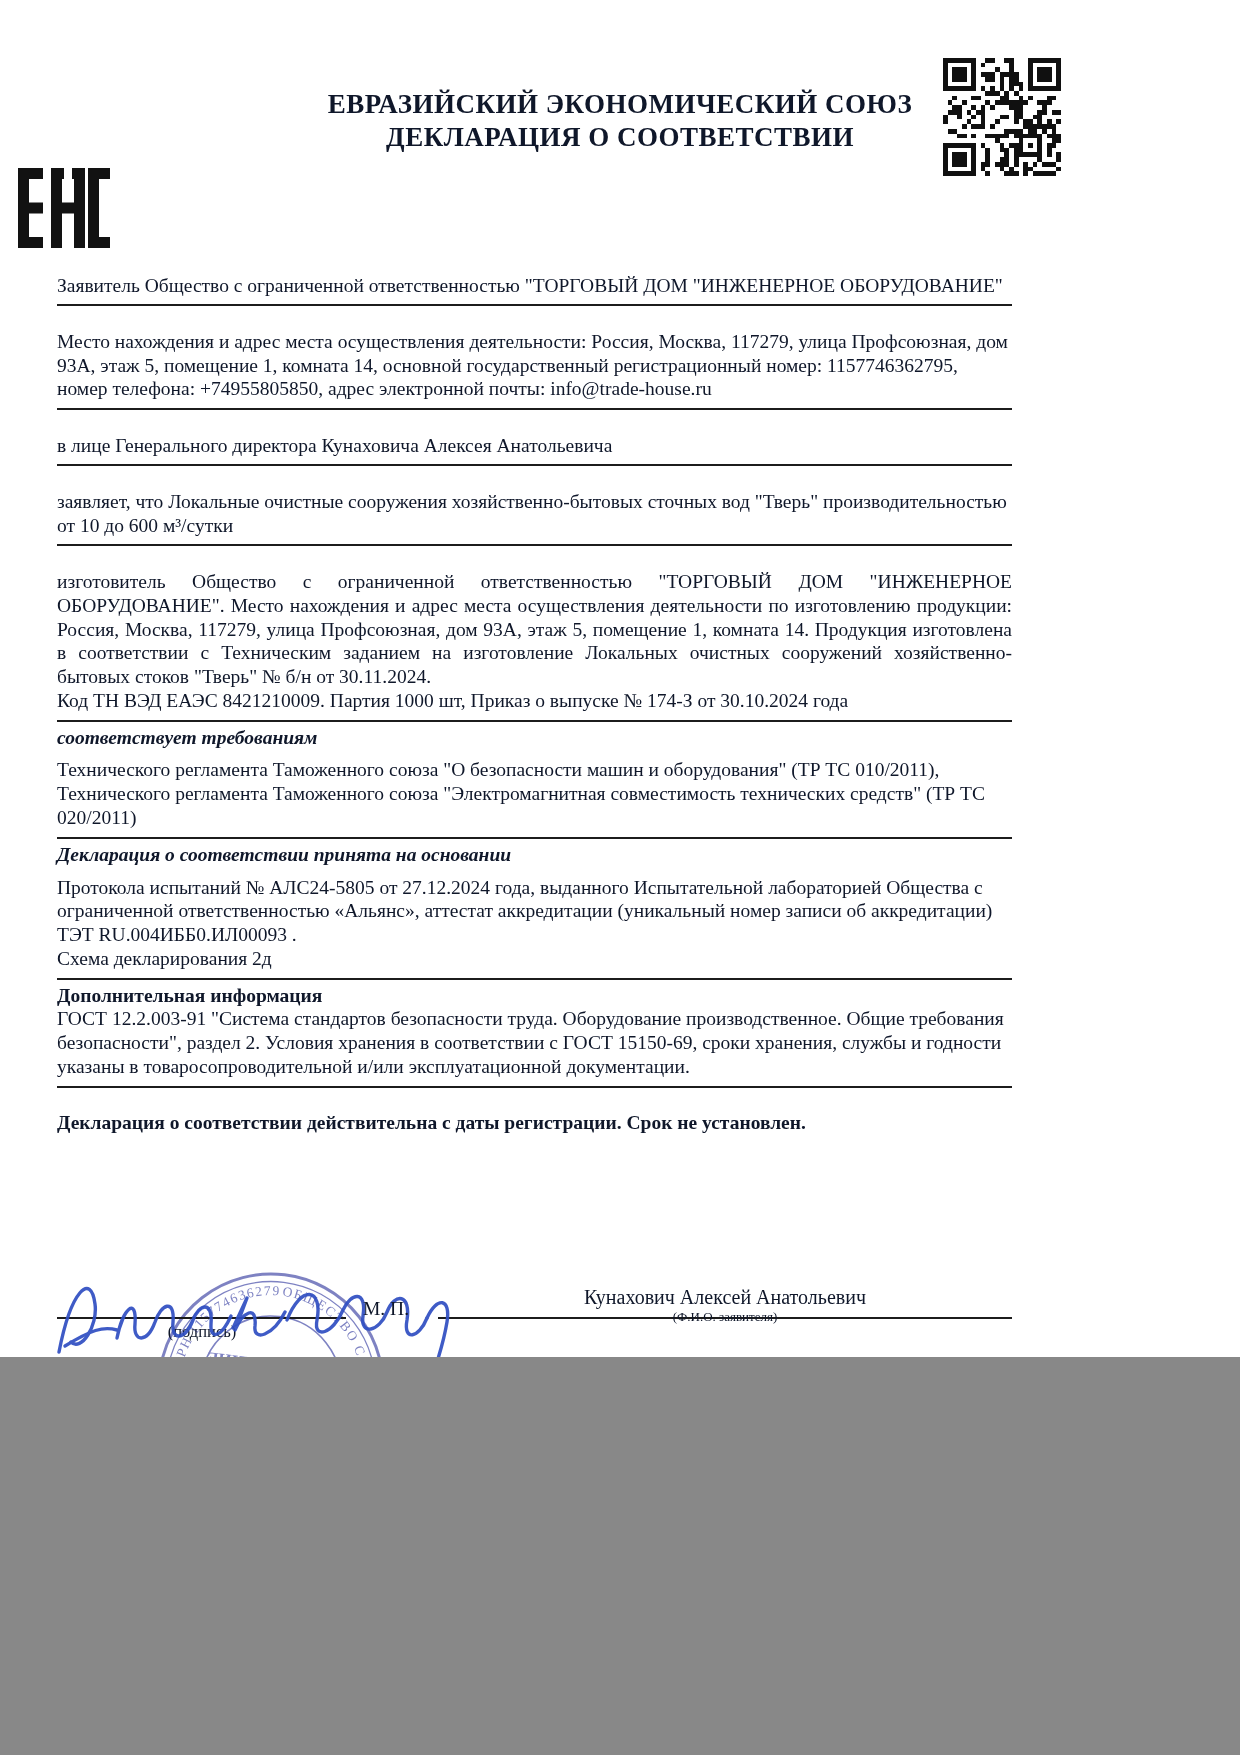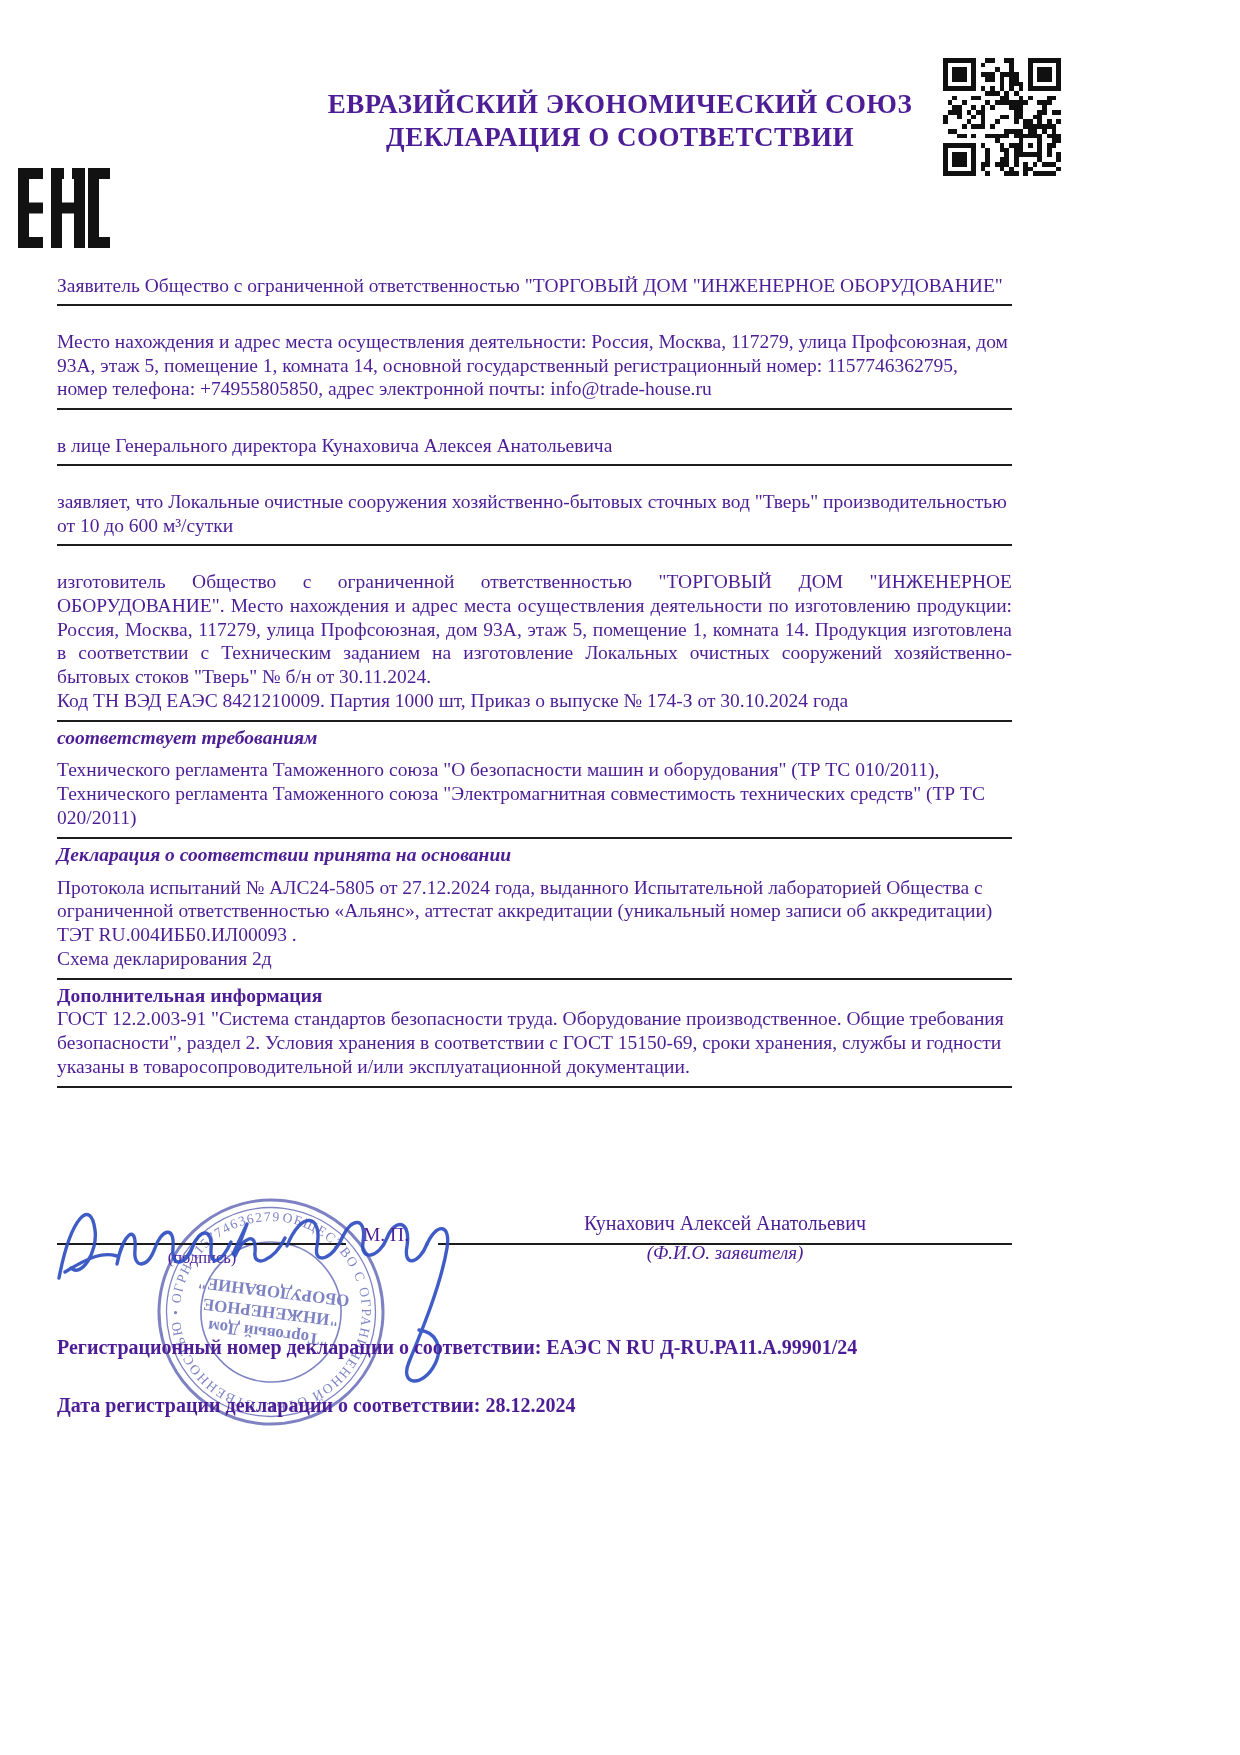--- a/index.html
+++ b/index.html
@@ -1,21 +1,21 @@
 <!DOCTYPE html>
 <html lang="ru"><head>
 <meta charset="utf-8">
 <style>
   html,body{margin:0;padding:0;background:#888;}
   .page{
     position:relative;
-    width:1240px;height:1755px;
+    width:1240px;height:1357px;
     background:#ffffff;
     font-family:"Liberation Serif","DejaVu Serif",serif;
-    color:#4c1d95;
+    color:#0f172a;
     overflow:hidden;
   }
   .content{position:relative;padding:0 228px 0 57px;}
   
   .header{position:relative;height:250px;}
   .titles{padding-top:88px;text-align:center;}
   .titles div{font-size:27px;font-weight:bold;letter-spacing:.5px;line-height:1.22;}
   .eac{position:absolute;left:18px;top:168px;}
   .qr{position:absolute;left:943px;top:58px;}
   
@@ -28,21 +28,21 @@
   .boldline{font-weight:bold;}
   
   .sigzone{position:relative;height:372px;font-size:19.5px;}
   .stamp{position:absolute;left:96px;top:106px;z-index:1;}
   .autograph{position:absolute;left:-6px;top:72px;z-index:3;}
   .sig-line{position:absolute;left:0;top:155px;width:289px;border-bottom:2px solid #1c1c1c;height:0;z-index:2;}
   .sig-caption{position:absolute;left:40px;top:160px;width:210px;text-align:center;font-size:16.5px;z-index:2;}
   .mp{position:absolute;left:306px;top:136px;z-index:4;text-align:center;}
   .fio-line{position:absolute;left:381px;top:155px;width:574px;border-bottom:2px solid #1c1c1c;height:0;z-index:2;}
   .fio-name{position:absolute;left:381px;top:124px;width:574px;text-align:center;font-size:20px;z-index:2;}
-  .fio-caption{position:absolute;left:381px;top:154px;width:574px;text-align:center;font-size:19px;z-index:2;font-style:italic;}
+  .fio-caption{position:absolute;left:381px;top:147px;width:574px;text-align:center;font-size:13px;z-index:2;}
   .reg-line{position:absolute;left:0;width:100%;font-size:20px;font-weight:bold;z-index:4;}
   .reg-num{top:248px;}
   .reg-date{top:306px;}
 </style>
 </head>
 <body>
 
 <div class="page">
 
   <div class="header">
@@ -292,20 +292,21 @@
       <div class="lead-line gap-after">Декларация о соответствии принята на основании</div>
       <div>Протокола испытаний № АЛС24-5805 от 27.12.2024 года, выданного Испытательной лабораторией Общества с ограниченной ответственностью «Альянс», аттестат аккредитации (уникальный номер записи об аккредитации)  ТЭТ RU.004ИББ0.ИЛ00093 .</div>
       <div>Схема декларирования 2д</div>
     </div>
 
     <div class="sec ruled">
       <div class="lead-line">Дополнительная информация</div>
       <div>ГОСТ 12.2.003-91 "Система стандартов безопасности труда. Оборудование производственное. Общие требования безопасности", раздел 2. Условия хранения в соответствии с ГОСТ 15150-69, сроки хранения, службы и годности указаны в товаросопроводительной и/или эксплуатационной документации.</div>
     </div>
 
+    <p class="sec boldline">Декларация о соответствии  действительна с даты регистрации. Срок не  установлен.</p>
 
     <div class="sigzone">
 
       <svg class="stamp" width="236" height="236" viewBox="0 0 236 236">
         <g transform="rotate(7 118 118)" opacity="0.78">
           <circle cx="118" cy="118" r="112" fill="none" stroke="#5a60b2" stroke-width="3"></circle>
           <circle cx="118" cy="118" r="104.5" fill="none" stroke="#5a60b2" stroke-width="1.3"></circle>
           <circle cx="118" cy="118" r="70" fill="none" stroke="#5a60b2" stroke-width="1.6"></circle>
           <defs>
             <path id="ringPath" d="M118,27 a91,91 0 1,1 -0.01,0 z"></path>

